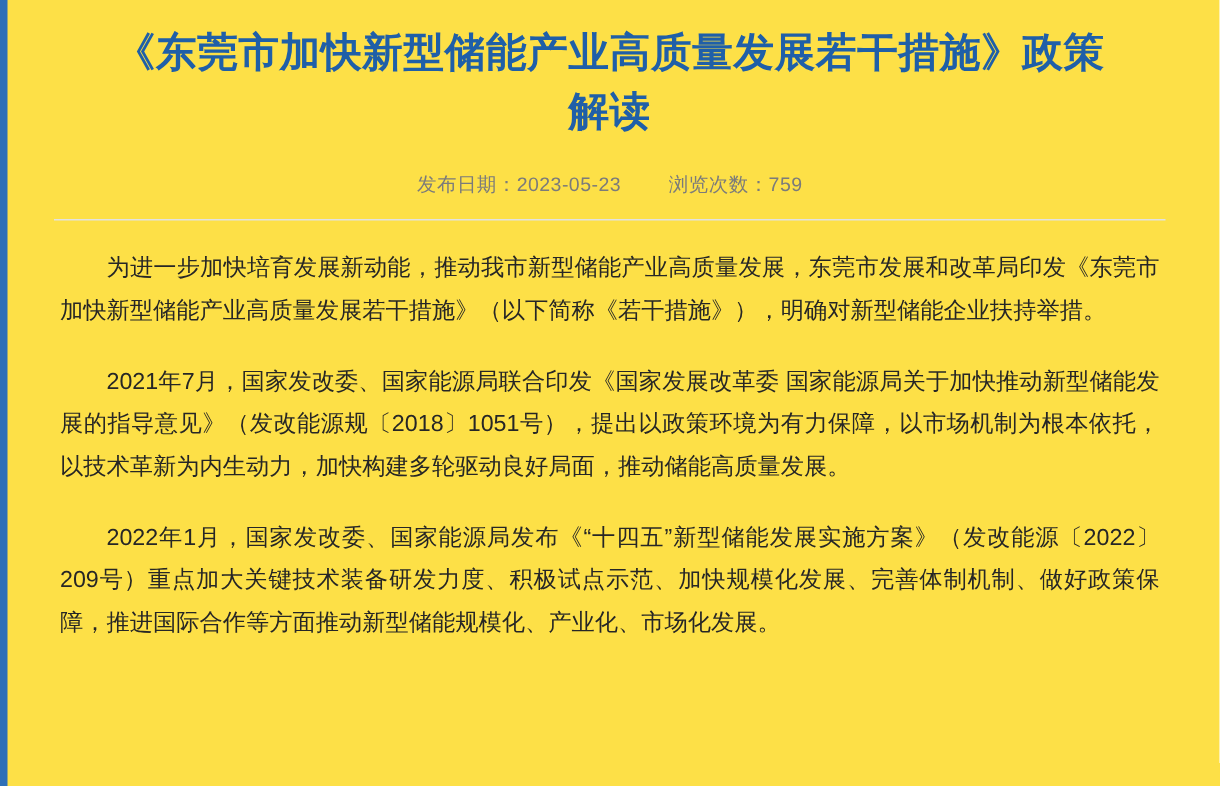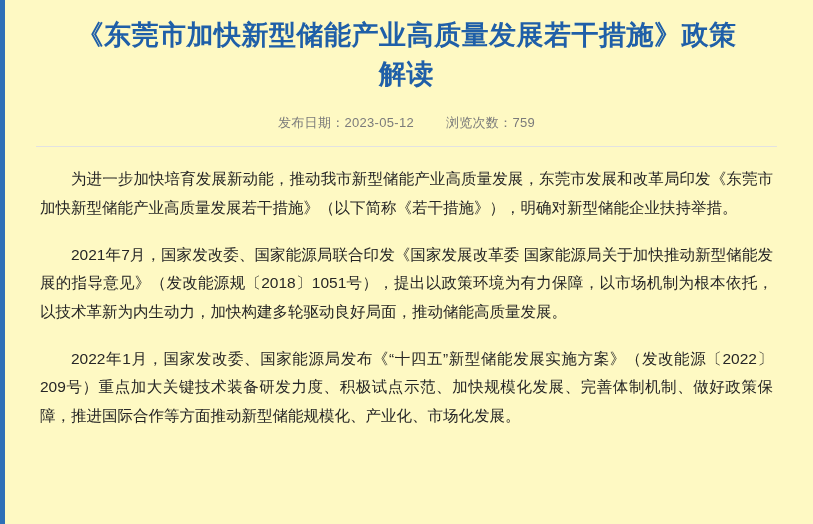--- a/index.html
+++ b/index.html
@@ -13,21 +13,21 @@
     overflow: hidden;
     font-family: "Liberation Sans", "DejaVu Sans", sans-serif;
     color: #222222;
   }
   .page {
     position: relative;
     width: 813px;
     height: 524px;
     box-sizing: border-box;
     padding: 0 28px;
-    background: #fef9c3;
+    background: #fde047;
   }
   .left-rule {
     position: absolute;
     left: 0;
     top: 0;
     width: 5px;
     height: 524px;
     background: #2e6fb7;
   }
   .doc-title {
@@ -74,21 +74,21 @@
 </style>
 </head>
 <body>
 
 <div class="page">
   <div class="left-rule"></div>
 
   <h1 class="doc-title">《东莞市加快新型储能产业高质量发展若干措施》政策解读</h1>
 
   <div class="meta-row">
-    <span>发布日期：2023-05-12</span>
+    <span>发布日期：2023-05-23</span>
     <span>浏览次数：759</span>
   </div>
 
   <div class="divider"></div>
 
   <div class="body-text">
     <p>为进一步加快培育发展新动能，推动我市新型储能产业高质量发展，东莞市发展和改革局印发《东莞市加快新型储能产业高质量发展若干措施》（以下简称《若干措施》），明确对新型储能企业扶持举措。</p>
     <p>2021年7月，国家发改委、国家能源局联合印发《国家发展改革委 国家能源局关于加快推动新型储能发展的指导意见》（发改能源规〔2018〕1051号），提出以政策环境为有力保障，以市场机制为根本依托，以技术革新为内生动力，加快构建多轮驱动良好局面，推动储能高质量发展。</p>
     <p>2022年1月，国家发改委、国家能源局发布《“十四五”新型储能发展实施方案》（发改能源〔2022〕209号）重点加大关键技术装备研发力度、积极试点示范、加快规模化发展、完善体制机制、做好政策保障，推进国际合作等方面推动新型储能规模化、产业化、市场化发展。</p>
   </div>

